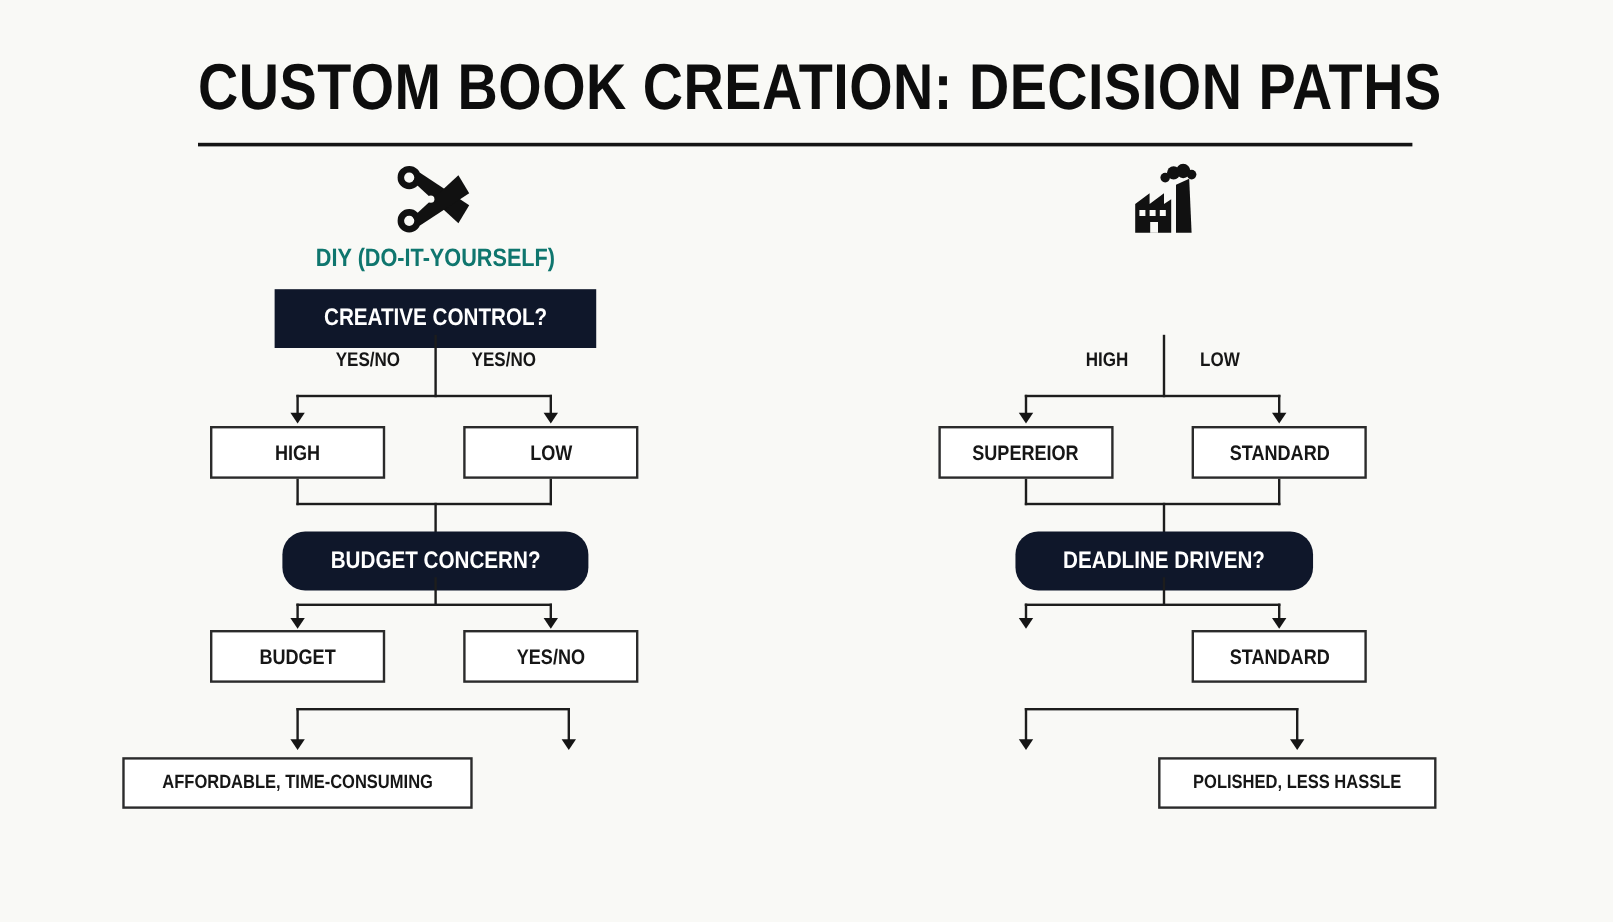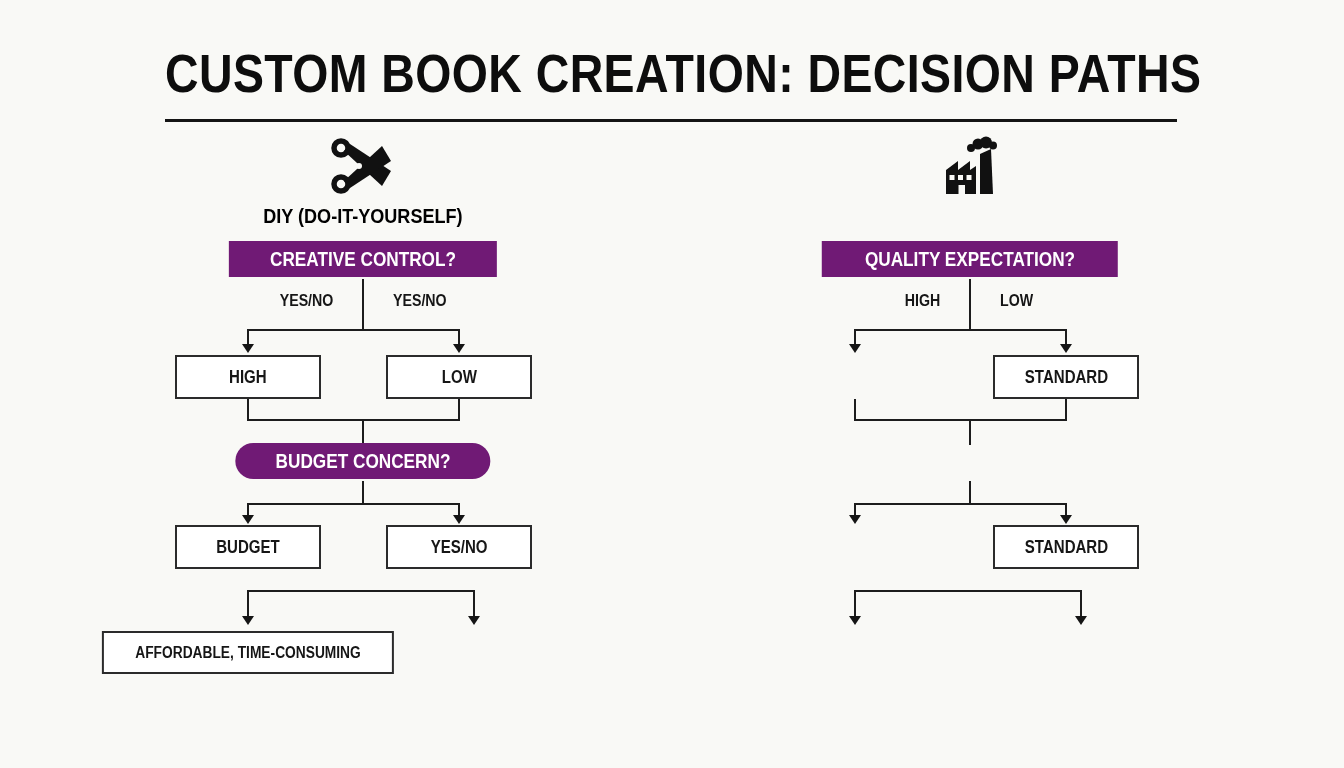--- a/index.html
+++ b/index.html
@@ -24,30 +24,30 @@
 
   .branch { position:absolute; top:140px; width:470px; height:545px; }
   .b-left  { left:128px; }
   .b-right { left:735px; }
 
   .icon-wrap { position:absolute; left:235px; top:-4px; transform:translateX(-50%); width:64px; height:60px; }
   .icon-wrap svg { width:100%; height:100%; display:block; }
 
   .branch-label {
     position:absolute; left:0; right:0; top:64px; text-align:center;
-    font-size:21px; font-weight:700; line-height:24px; white-space:nowrap; color:#000000;
+    font-size:21px; font-weight:700; line-height:24px; white-space:nowrap; color:#0f766e;
   }
 
   .cond { display:inline-block; transform:scaleX(0.86); transform-origin:center; }
   .ans-l .cond { transform-origin:right center; }
   .ans-r .cond { transform-origin:left center; }
 
   .qbox {
     position:absolute; left:235px; transform:translateX(-50%);
-    height:36px; padding:0 26px; background:#701a75; color:#ffffff;
+    height:49px; padding:0 26px; background:#0f172a; color:#ffffff;
     display:flex; align-items:center; justify-content:center;
     font-size:20px; font-weight:700; white-space:nowrap;
   }
   .q1 { top:101px; }
   .q2 { top:303px;border-radius:19px; }
 
   .ans { position:absolute; top:151px; font-size:16.5px; font-weight:700; white-space:nowrap; color:#161616; }
   .ans-l { right:265px; text-align:right; }
   .ans-r { left:265px; text-align:left; }
 
@@ -194,56 +194,62 @@
           <polygon points="42,57 42,17 53,12 55,57"></polygon>
           <path d="M8 57 V33 L20 24 V33 L32 24 V33 L38 29 V57 Z"></path>
           <rect x="11.5" y="38" width="5" height="5" fill="#f9f9f6"></rect>
           <rect x="20" y="38" width="5" height="5" fill="#f9f9f6"></rect>
           <rect x="28.5" y="38" width="5" height="5" fill="#f9f9f6"></rect>
           <rect x="20.5" y="48" width="6.5" height="9" fill="#f9f9f6"></rect>
         </g>
       </svg>
     </span>
 
-    <div class="qbox q1">
-        <span class="cond">QUALITY EXPECTATION?</span>
-      </div>
 
     <div class="ans ans-l"><span class="cond">HIGH</span></div>
     <div class="ans ans-r"><span class="cond">LOW</span></div>
 
     <i class="ln v stem1"></i>
     <i class="ln h split1"></i>
     <i class="ln v drop1a"></i>
     <i class="ln v drop1b"></i>
     <b class="arr arr1a"></b>
     <b class="arr arr1b"></b>
 
+    <div class="node n-a">
+        <span class="cond">SUPEREIOR</span>
+      </div>
     <div class="node n-b">
         <span class="cond">STANDARD</span>
       </div>
 
     <i class="ln v m1a"></i>
     <i class="ln v m1b"></i>
     <i class="ln h mh"></i>
     <i class="ln v mstem"></i>
 
+    <div class="qbox q2">
+        <span class="cond">DEADLINE DRIVEN?</span>
+      </div>
 
     <i class="ln v stem2"></i>
     <i class="ln h split2"></i>
     <i class="ln v drop2a"></i>
     <i class="ln v drop2b"></i>
     <b class="arr arr2a"></b>
     <b class="arr arr2b"></b>
 
     <div class="node r2 n-b">
         <span class="cond">STANDARD</span>
       </div>
 
     <i class="ln h bracket"></i>
     <i class="ln v br-a"></i>
     <i class="ln v br-b"></i>
     <b class="arr arr3a"></b>
     <b class="arr arr3b"></b>
 
+    <div class="outcome o-b">
+        <span class="cond">POLISHED, LESS HASSLE</span>
+      </div>
   </section>
 
 </div>
 
 </body></html>

